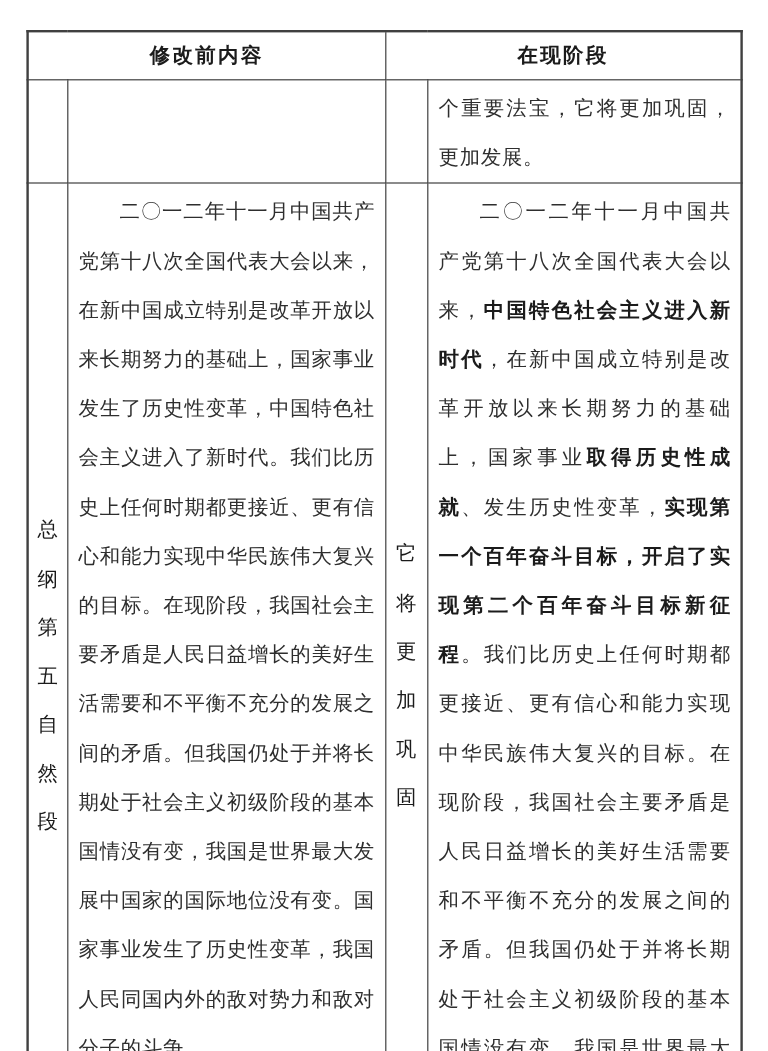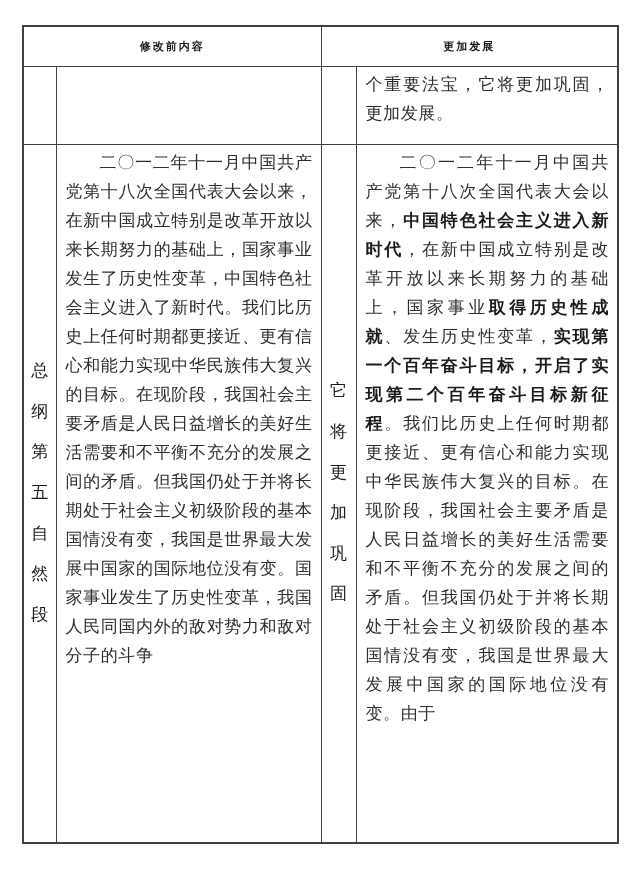--- a/index.html
+++ b/index.html
@@ -28,30 +28,30 @@
   }
   col.c-label-l{width:33px;}
   col.c-content-l{width:265px;}
   col.c-label-r{width:35px;}
   col.c-content-r{width:262px;}
 
   tr.header-row{height:40px;}
   tr.header-row th{
     vertical-align:middle;text-align:center;
     font-family:Liberation Sans, sans-serif;
-    font-weight:700;font-size:11px;letter-spacing:2px;
+    font-weight:700;font-size:17px;letter-spacing:2px;
     color:var(--bold-text);
   }
   tr.overflow-row{height:78px;}
   tr.main-row{height:699px;}
 
   .para{
     padding:3px 8px 0 9px;
     font-size:17px;
-    line-height:29px;
+    line-height:41px;
     letter-spacing:0.6px;
     text-align:justify;
     text-justify:inter-character;
     color:var(--text);
   }
   .para.indent{text-indent:2em;}
   .seg-bold{
     font-family:"Liberation Sans","DejaVu Sans",sans-serif;
     font-weight:700;
     color:var(--bold-text);
@@ -79,21 +79,21 @@
   <table class="diff-table">
     <colgroup>
       <col class="c-label-l">
       <col class="c-content-l">
       <col class="c-label-r">
       <col class="c-content-r">
     </colgroup>
     <tbody>
       <tr class="header-row">
         <th colspan="2">修改前内容</th>
-        <th colspan="2">更加发展</th>
+        <th colspan="2">在现阶段</th>
       </tr>
       <tr class="overflow-row">
         <td class="label-cell"></td>
         <td></td>
         <td class="label-cell"></td>
         <td>
           <p class="para"><span>个重要法宝，它将更加巩固，更加发展。</span></p>
         </td>
       </tr>
       <tr class="main-row">

